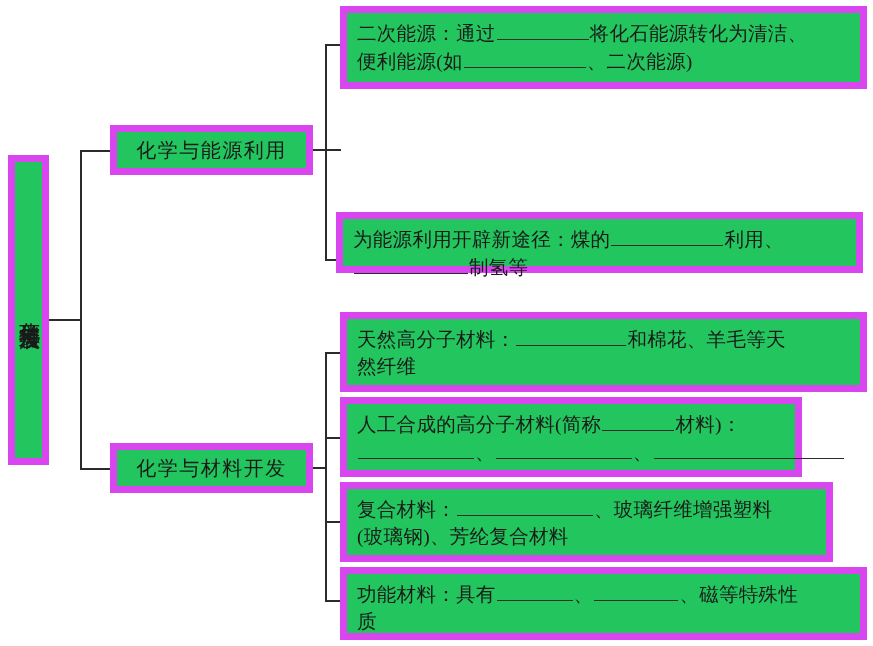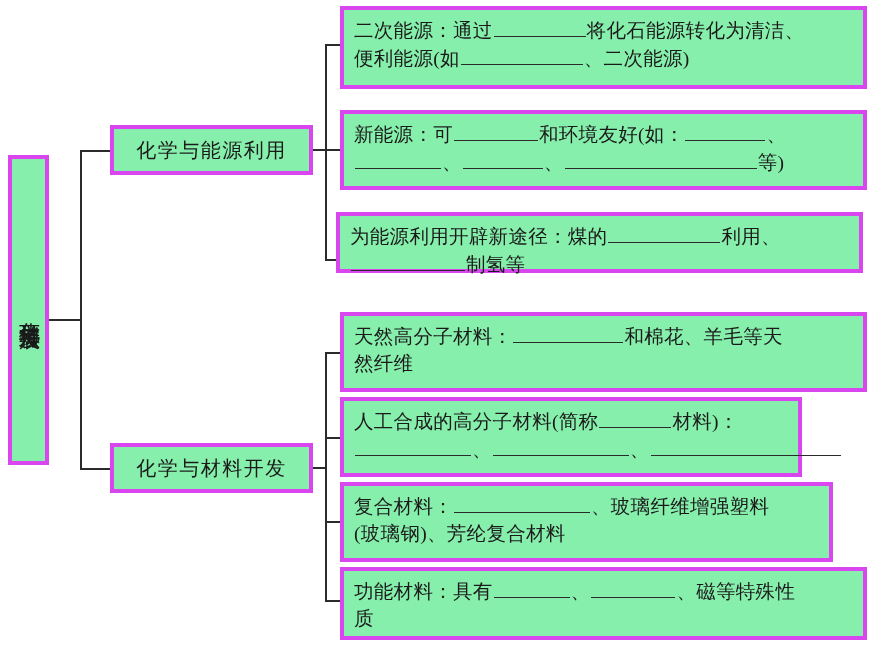--- a/index.html
+++ b/index.html
@@ -17,22 +17,22 @@
     width: 873px;
     height: 646px;
     background: #ffffff;
     overflow: hidden;
   }
 
   
   .box {
     position: absolute;
     box-sizing: border-box;
-    border: 4px solid #d946ef;
-    background: #86efac;
+    border: 7px solid #d946ef;
+    background: #22c55e;
   }
 
   
   .root-box {
     display: flex;
     align-items: center;
     justify-content: center;
   }
   .vtext {
     writing-mode: vertical-rl;
@@ -110,24 +110,20 @@
   <div class="vline" style="left:325px; top:44px; height:217px;"></div>
   <div class="hline" style="left:325px; top:44px; width:16px;"></div>
   <div class="hline" style="left:325px; top:149px; width:16px;"></div>
   <div class="hline" style="left:325px; top:259px; width:16px;"></div>
 
   <div class="box leaf-box" style="left:340px; top:6px; width:527px; height:83px;">
       <span class="ln"><span>二次能源：通过</span><span class="blank" style="width: 92px;"></span><span>将化石能源转化为清洁、</span></span>
       <span class="ln"><span>便利能源(如</span><span class="blank" style="width: 122px;"></span><span>、二次能源)</span></span>
     </div>
 
-  <div class="box leaf-box" style="left:340px; top:110px; width:527px; height:80px;">
-      <span class="ln"><span>新能源：可</span><span class="blank" style="width: 84px;"></span><span>和环境友好(如：</span><span class="blank" style="width: 80px;"></span><span>、</span></span>
-      <span class="ln"><span class="blank" style="width: 86px;"></span><span>、</span><span class="blank" style="width: 80px;"></span><span>、</span><span class="blank" style="width: 192px;"></span><span>等)</span></span>
-    </div>
 
   <div class="box leaf-box" style="left:336px; top:212px; width:527px; height:61px;">
       <span class="ln"><span>为能源利用开辟新途径：煤的</span><span class="blank" style="width: 112px;"></span><span>利用、</span></span>
       <span class="ln"><span class="blank" style="width: 114px;"></span><span>制氢等</span></span>
     </div>
 
   <div class="box mid-box" style="left:110px; top:443px; width:203px; height:50px;text-align:right;">
     <span>化学与材料开发</span>
   </div>
 

